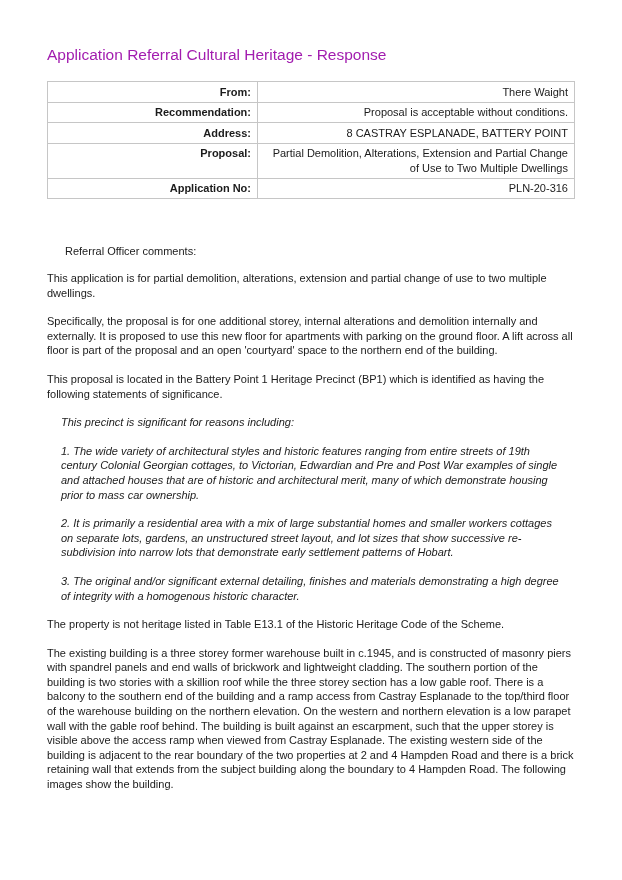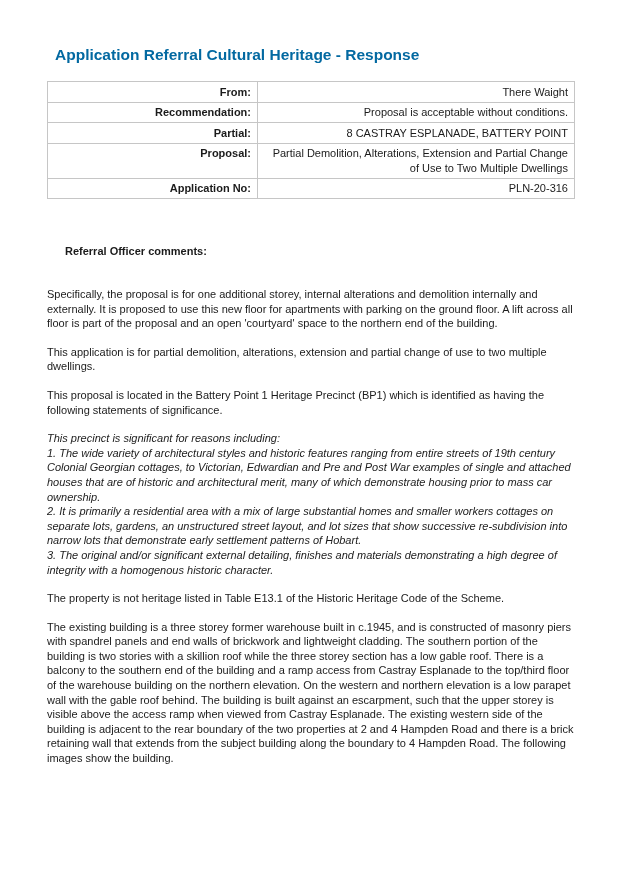--- a/index.html
+++ b/index.html
@@ -13,23 +13,23 @@
     height: 880px;
     box-sizing: border-box;
     background: #ffffff;
     padding: 46px 47px 20px 47px;
     font-family: "Liberation Sans", sans-serif;
     color: #1b1b1b;
     overflow: hidden;
   }
   .doc-title {
     font-size: 15.5px;
-    font-weight: 700;
-    margin: 0 0 17px 8px;
-    color: #0369a1;
+    font-weight: 400;
+    margin: 0 0 17px 0;
+    color: #a21caf;
   }
   table.info {
     border-collapse: collapse;
     width: 100%;
     font-size: 11px;
     table-layout: fixed;
     text-align: right;
   }
   table.info td {
     border: 1px solid #c6c6c6;
@@ -37,75 +37,75 @@
     line-height: 14.5px;
     vertical-align: top;
     overflow: hidden;
   }
   table.info td.lbl {
     width: 197px;
     font-weight: 700;
   }
   .section-heading {
     font-size: 11px;
-    font-weight: 700;
-    margin: 46px 0 30px 0;
+    font-weight: 400;
+    margin: 46px 0 14px 0;
     padding-left: 18px;
   }
   p.body {
     font-size: 11px;
     line-height: 14.6px;
     margin: 0 0 14px 0;
   }
   .italic-block {
     margin: 0 0 14px 0;
   }
   .italic-block p {
     font-size: 11px;
     line-height: 14.6px;
     font-style: italic;
-    margin: 0;
+    margin: 14px;
   }
 </style>
 </head>
 <body>
 
 <div class="page">
 
   <h1 class="doc-title">Application Referral Cultural Heritage - Response</h1>
 
   <table class="info">
     <tbody>
       <tr>
         <td class="lbl">From:</td>
         <td>There Waight</td>
       </tr>
       <tr>
         <td class="lbl">Recommendation:</td>
         <td>Proposal is acceptable without conditions.</td>
       </tr>
       <tr>
-        <td class="lbl">Partial:</td>
+        <td class="lbl">Address:</td>
         <td>8 CASTRAY ESPLANADE, BATTERY POINT</td>
       </tr>
       <tr>
         <td class="lbl">Proposal:</td>
         <td>Partial Demolition, Alterations, Extension and Partial Change of Use to Two Multiple Dwellings</td>
       </tr>
       <tr>
         <td class="lbl">Application No:</td>
         <td>PLN-20-316</td>
       </tr>
     </tbody>
   </table>
 
   <div class="section-heading">Referral Officer comments:</div>
 
+  <p class="body">This application is for partial demolition, alterations, extension and partial change of use to two multiple dwellings.</p>
   <p class="body">Specifically, the proposal is for one additional storey, internal alterations and demolition internally and externally. It is proposed to use this new floor for apartments with parking on the ground floor. A lift across all floor is part of the proposal and an open 'courtyard' space to the northern end of the building.</p>
-  <p class="body">This application is for partial demolition, alterations, extension and partial change of use to two multiple dwellings.</p>
   <p class="body">This proposal is located in the Battery Point 1 Heritage Precinct (BP1) which is identified as having the following statements of significance.</p>
 
   <div class="italic-block">
     <p>This precinct is significant for reasons including:</p>
     <p>1. The wide variety of architectural styles and historic features ranging from entire streets of 19th century Colonial Georgian cottages, to Victorian, Edwardian and Pre and Post War examples of single and attached houses that are of historic and architectural merit, many of which demonstrate housing prior to mass car ownership.</p>
     <p>2. It is primarily a residential area with a mix of large substantial homes and smaller workers cottages on separate lots, gardens, an unstructured street layout, and lot sizes that show successive re-subdivision into narrow lots that demonstrate early settlement patterns of Hobart.</p>
     <p>3. The original and/or significant external detailing, finishes and materials demonstrating a high degree of integrity with a homogenous historic character.</p>
   </div>
 
   <p class="body">The property is not heritage listed in Table E13.1 of the Historic Heritage Code of the Scheme.</p>

